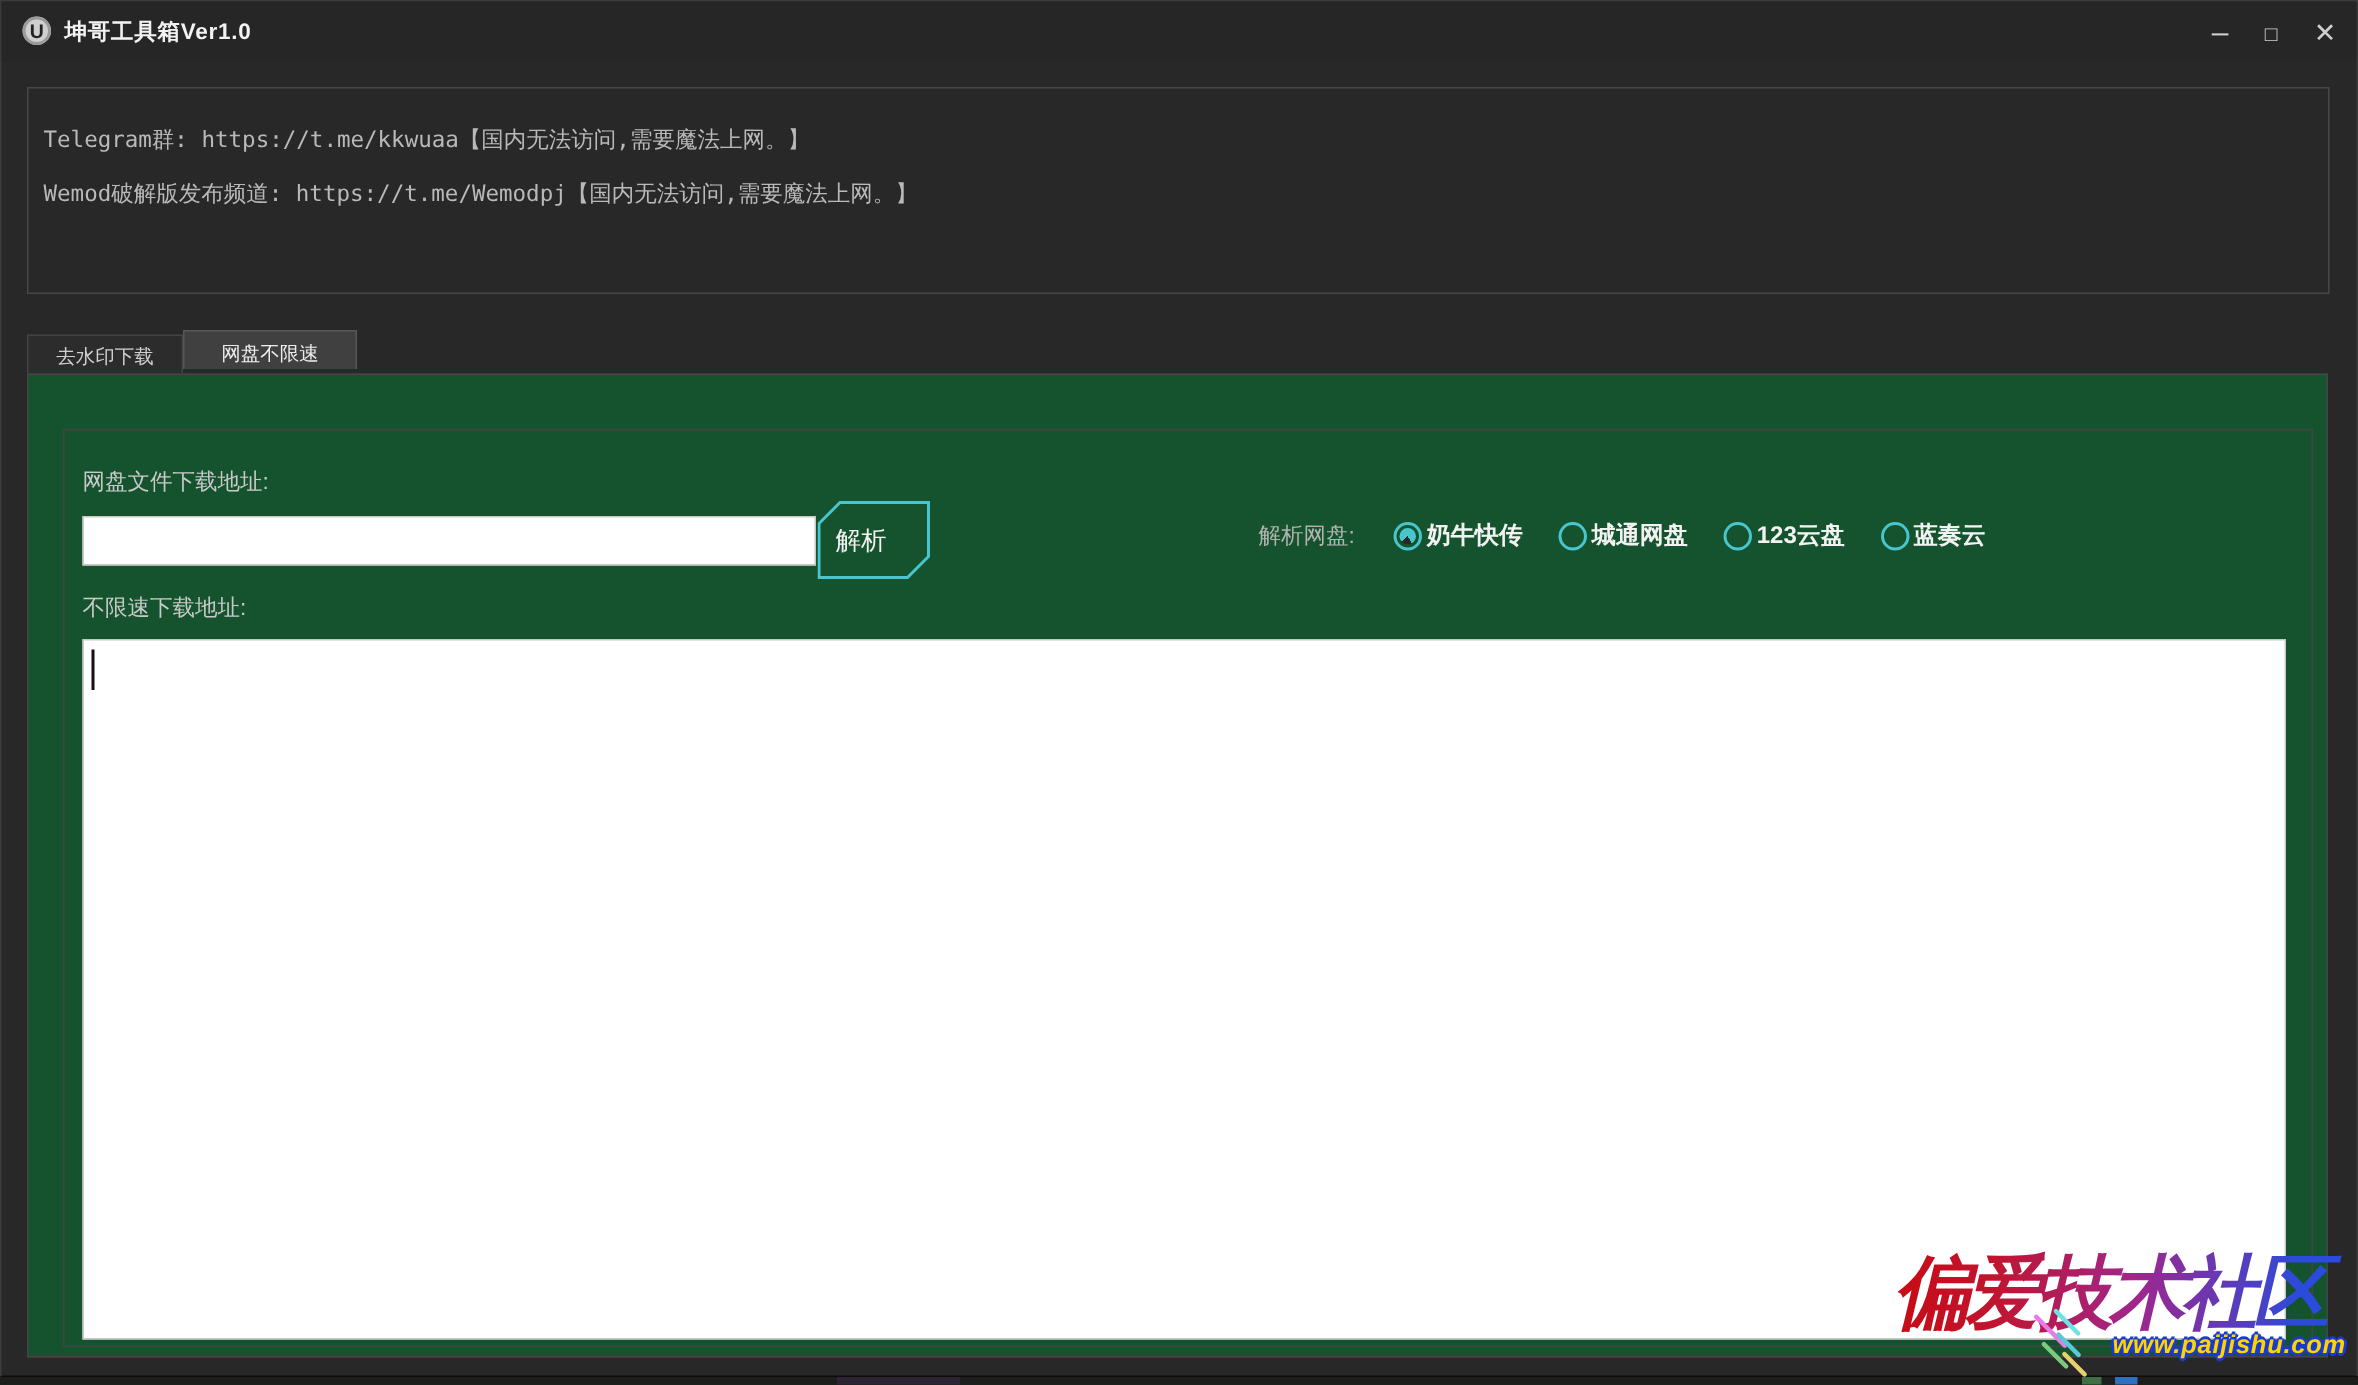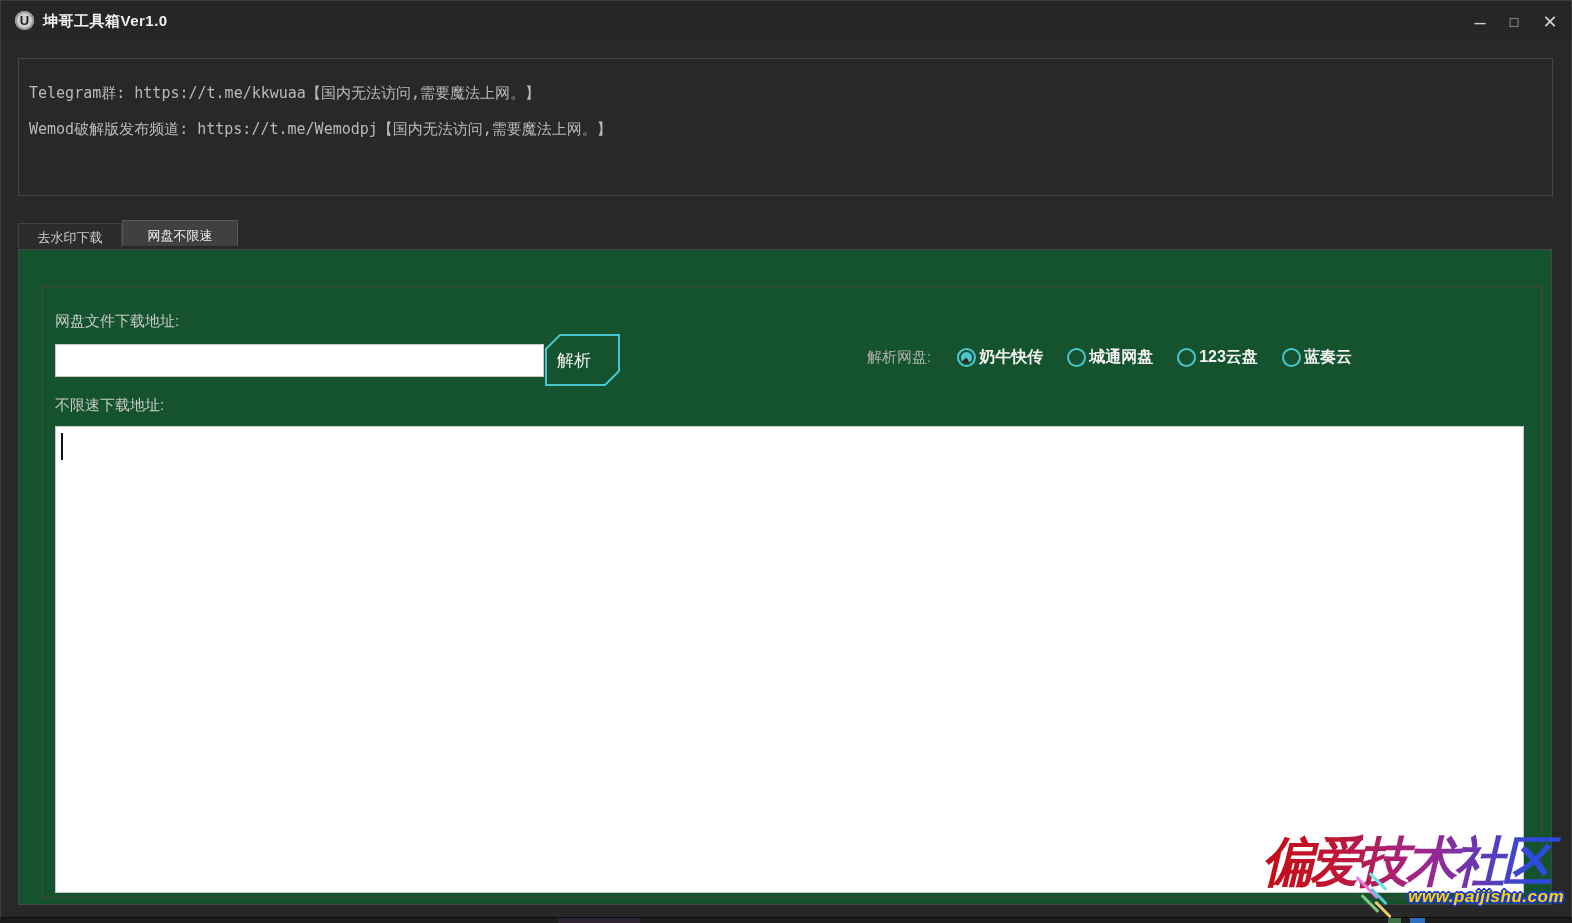--- a/index.html
+++ b/index.html
@@ -53,21 +53,21 @@
     outline: none; }
 
   .parse-btn { position: absolute; left: 502px; top: 47px; width: 58px; height: 52px;
     background: transparent; border: none; cursor: pointer; }
   .parse-btn svg { position: absolute; left: 0; top: 0; }
   .parse-btn .btn-label { position: absolute; left: 0; top: 0; width: 100%; height: 100%;
     display: flex; align-items: center; justify-content: center;
     color: #f2f2f2; font-size: 17px; }
 
   
-  .radio-row { position: absolute; left: 824px; top: 58px; height: 24px;
+  .radio-row { position: absolute; left: 796px; top: 58px; height: 24px;
     display: flex; align-items: center; gap: 24px; }
   .radio-caption { color: #b2b2b2; font-size: 15px; margin-right: 2px; }
   .radio-item { display: flex; align-items: center; gap: 3px; cursor: pointer; }
   .radio-circle { width: 19px; height: 19px; border-radius: 50%;
     border: 2px solid #49c5ce; background: transparent; position: relative; }
   .radio-circle.checked::after { content: ""; position: absolute; left: 2px; top: 2px;
     width: 11px; height: 11px; border-radius: 50%;
     background: conic-gradient(from 150deg, #282828 0deg 80deg, #49c5ce 80deg 360deg); }
   .radio-label { color: #f2f2f2; font-size: 16px; font-weight: 700; }
 

